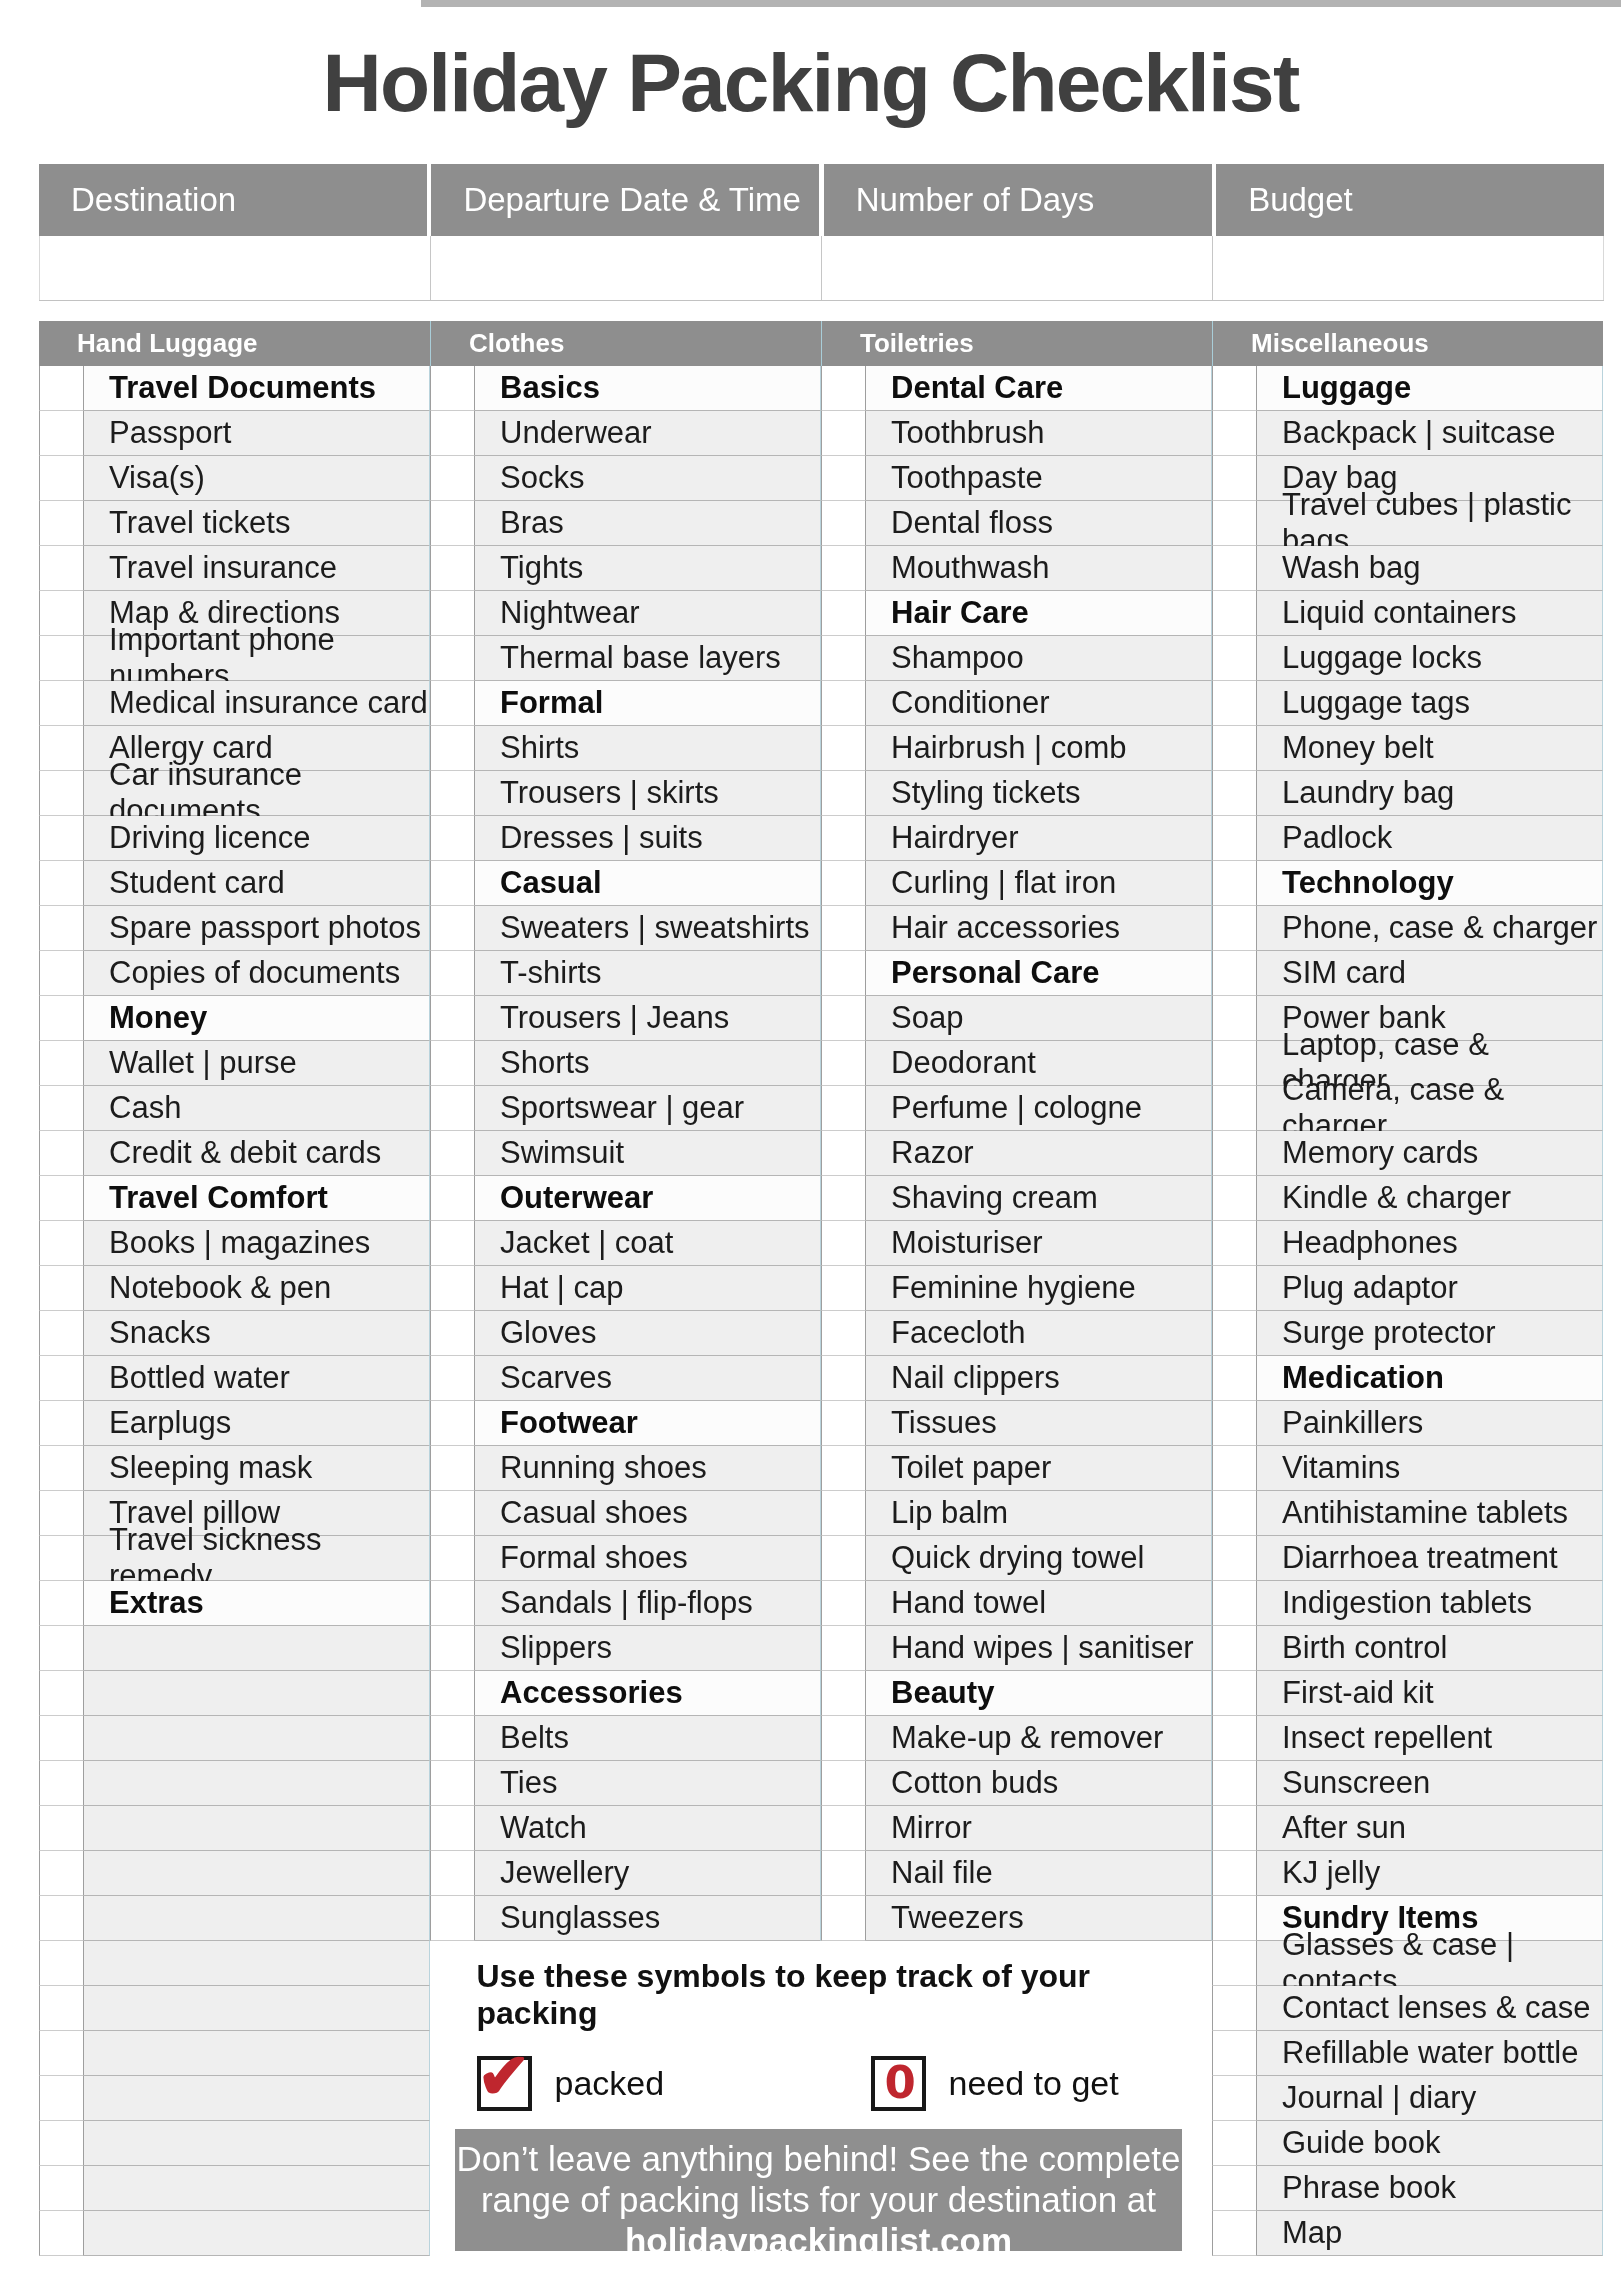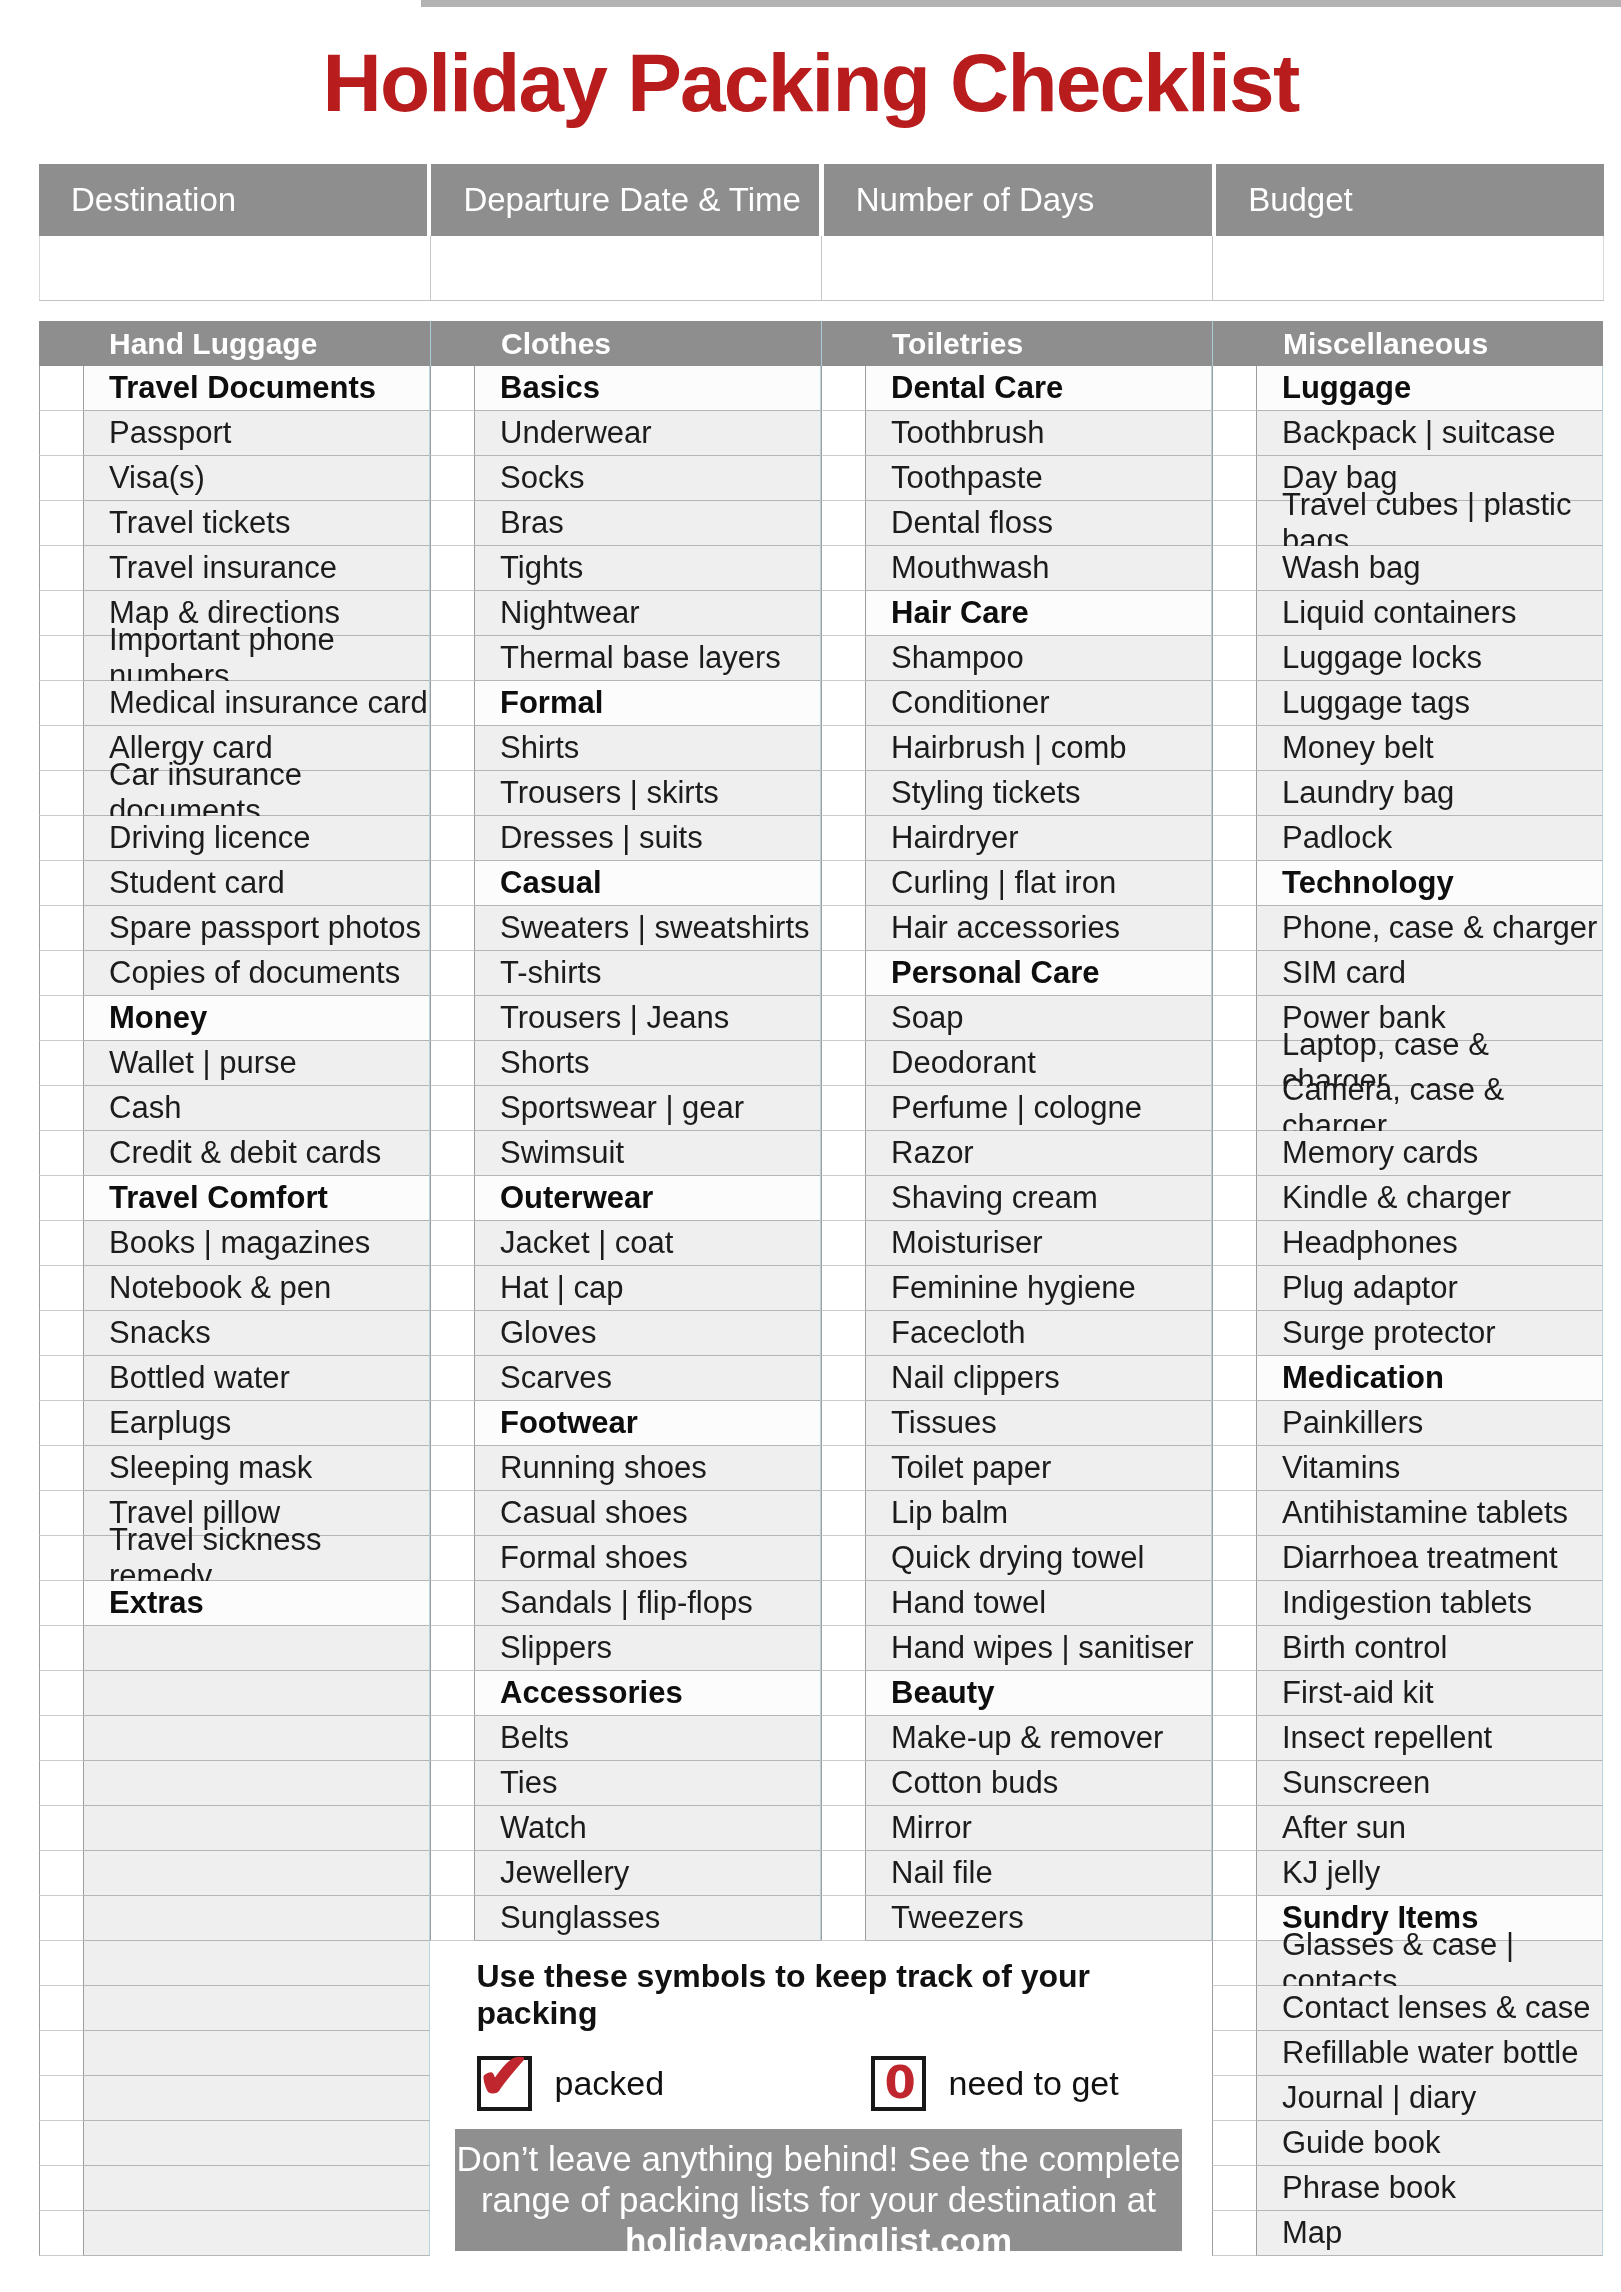--- a/index.html
+++ b/index.html
@@ -1,36 +1,36 @@
 <!DOCTYPE html>
 <html style="font-size:14.3px"><head>
 <meta charset="utf-8">
 <style>
   html,body{margin:0;padding:0;background:#fff;}
   .page{position:relative;width:1621px;height:2293px;background:#ffffff;overflow:hidden;
         font-family:"Liberation Sans", sans-serif;}
   .top-strip{position:absolute;left:421px;top:0;width:1200px;height:7.2px;background:#b3b3b3;}
   .title{position:absolute;top:36px;left:0;width:100%;text-align:center;
-         font-size:82px;font-weight:bold;color:#b91c1c;letter-spacing:-1.8px;}
+         font-size:82px;font-weight:bold;color:#404040;letter-spacing:-1.8px;}
 
   
   .info{position:absolute;left:39px;top:164px;width:1565px;}
   .info-head{display:flex;gap:4.5px;}
   .info-head .cell{flex:1;height:72px;background:#8e8e8e;color:#ffffff;font-size:33px;
                    display:flex;align-items:center;padding-left:32px;box-sizing:border-box;}
   .info-inputs{display:flex;border-bottom:0.9px solid #c2c2c2;}
   .info-inputs .icell{flex:1;height:64px;background:#ffffff;border-right:0.9px solid #c6c6c6;box-sizing:border-box;}
   .info-inputs .icell:first-child{border-left:0.9px solid #d9d9d9;}
   .info-inputs .icell:last-child{border-right:0.9px solid #d9d9d9;}
 
   
   .grid{position:absolute;left:39px;top:321px;display:flex;align-items:flex-start;}
   .group{width:391px;}
   .ghead{height:45px;background:#8e8e8e;display:flex;align-items:center;
-         padding-left:70px;box-sizing:border-box;color:#ffffff;font-weight:bold;font-size:30px;
+         padding-left:38px;box-sizing:border-box;color:#ffffff;font-weight:bold;font-size:26px;
          border-left:0.9px solid #a9cdd8;}
   .group:first-child .ghead{border-left:none;}
   .row{display:flex;height:45px;box-sizing:border-box;}
   .cb{width:45px;background:#ffffff;box-sizing:border-box;
       border-left:0.9px solid #9e9e9e;border-right:0.9px solid #9e9e9e;border-bottom:0.9px solid #cccccc;}
   .txt{flex:1;background:#efefef;box-sizing:border-box;display:flex;align-items:center;
        padding-left:25px;font-size:31px;color:#1c1c1c;
        border-bottom:0.9px solid #b5b5b5;border-right:0.9px solid #b9d3dc;}
   .row.section .txt{background:#fcfcfc;font-weight:bold;color:#0e0e0e;}
 

